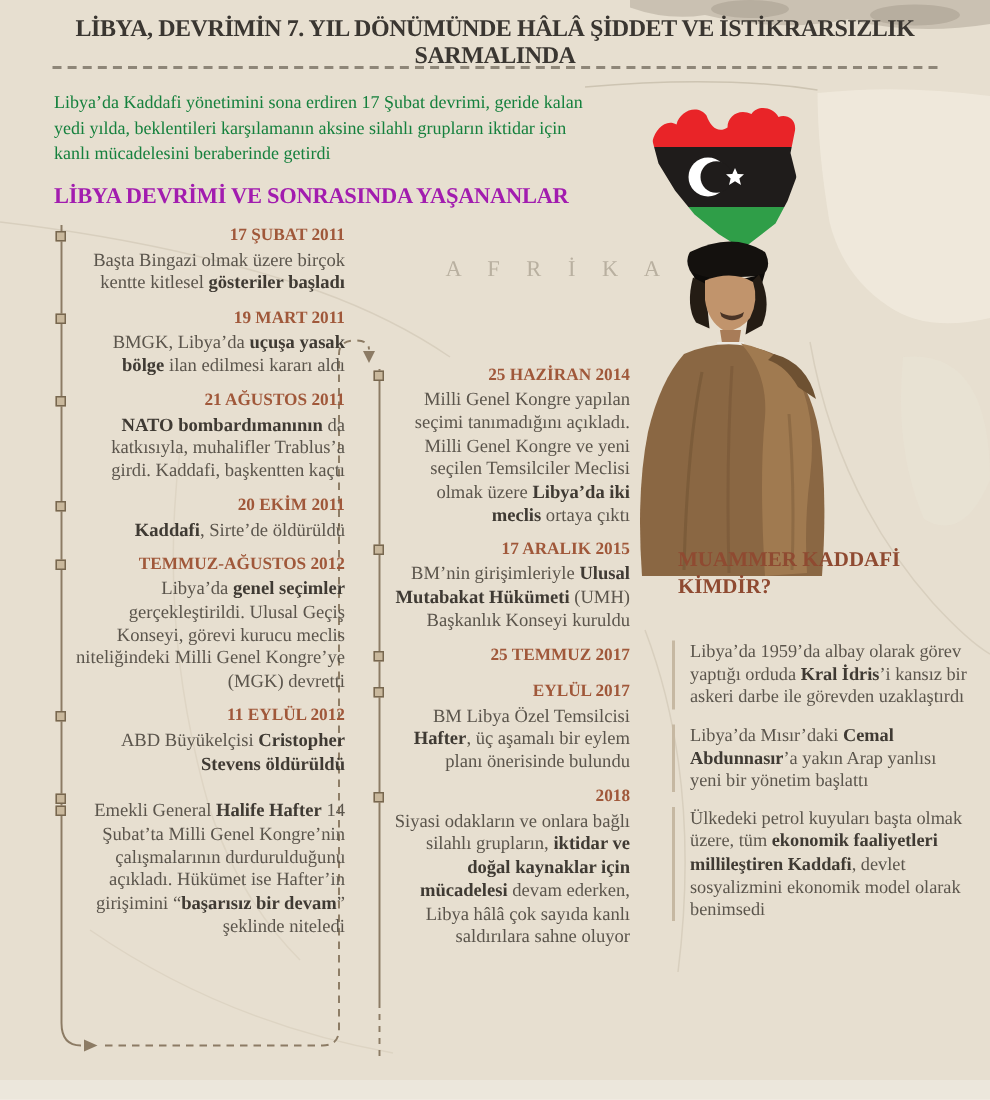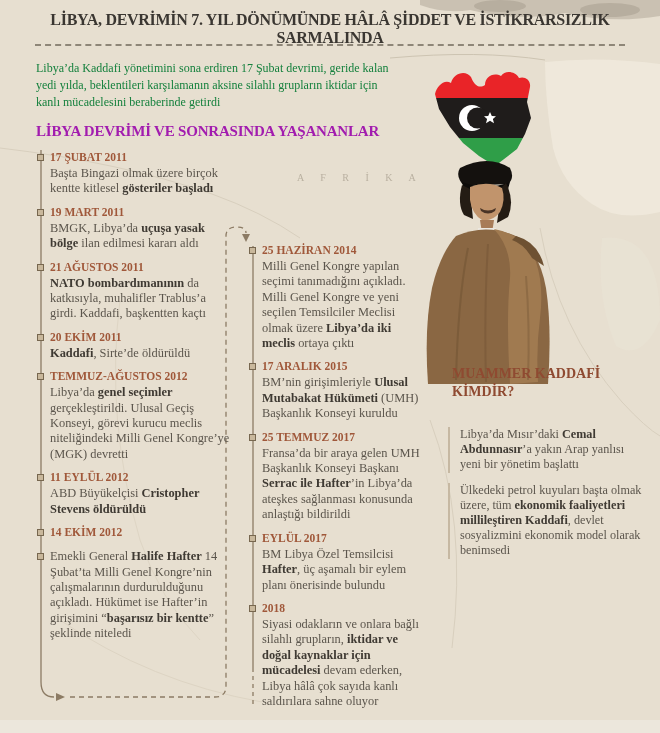--- a/index.html
+++ b/index.html
@@ -25,28 +25,28 @@
   .intro{
     position:absolute;top:60px;left:36px;width:358px;
     font-size:12px;line-height:17px;color:#15803d;
   }
   .section-heading{
     position:absolute;top:123px;left:36px;width:380px;
     font-size:15px;font-weight:bold;color:#a21caf;letter-spacing:-0.2px;
   }
   .afrika-label{
     position:absolute;top:172px;left:297px;
-    font-size:10px;letter-spacing:7px;color:#b9b0a0;
+    font-size:15px;letter-spacing:7px;color:#b9b0a0;
   }
 
   .timeline-col{position:absolute;display:flex;flex-direction:column;}
   .col-left{left:50px;top:150px;width:180px;gap:8px;}
   .col-mid{left:262px;top:243px;width:158px;gap:8px;}
 
-  .event{position:relative;}
+  .event{position:relative;text-align:right;}
   .event::before{
     content:"";position:absolute;left:-13px;top:4px;width:5px;height:5px;
     background:#c9b89c;border:1px solid #77674f;
   }
   .event-date{font-size:11.5px;line-height:14px;font-weight:bold;color:#a0583a;margin-bottom:2px;}
   .event-text{font-size:12.4px;line-height:15.4px;color:#5b554c;}
   .b{font-weight:bold;color:#3f3a33;}
 
   .kimdir-heading{
     position:absolute;top:365px;left:452px;width:160px;
@@ -156,52 +156,51 @@
         </div>
         <div class="event">
           <div class="event-date">TEMMUZ-AĞUSTOS 2012</div>
           <div class="event-text"><span>Libya’da </span><span class="b">genel seçimler</span><span> gerçekleştirildi. Ulusal Geçiş Konseyi, görevi kurucu meclis niteliğindeki Milli Genel Kongre’ye (MGK) devretti</span></div>
         </div>
         <div class="event">
           <div class="event-date">11 EYLÜL 2012</div>
           <div class="event-text"><span>ABD Büyükelçisi </span><span class="b">Cristopher Stevens öldürüldü</span></div>
         </div>
         <div class="event">
-          <div class="event-date">14 EKİM 2012</div>
-        </div>
-        <div class="event">
-          <div class="event-text"><span>Emekli General </span><span class="b">Halife Hafter</span><span> 14 Şubat’ta Milli Genel Kongre’nin çalışmalarının durdurulduğunu açıkladı. Hükümet ise Hafter’in girişimini “</span><span class="b">başarısız bir kentte</span><span>” şeklinde niteledi</span></div>
+        </div>
+        <div class="event">
+          <div class="event-text"><span>Emekli General </span><span class="b">Halife Hafter</span><span> 14 Şubat’ta Milli Genel Kongre’nin çalışmalarının durdurulduğunu açıkladı. Hükümet ise Hafter’in girişimini “</span><span class="b">başarısız bir devam</span><span>” şeklinde niteledi</span></div>
         </div>
       </div>
 
     <div class="timeline-col col-mid">
         <div class="event">
           <div class="event-date">25 HAZİRAN 2014</div>
           <div class="event-text"><span>Milli Genel Kongre yapılan seçimi tanımadığını açıkladı. Milli Genel Kongre ve yeni seçilen Temsilciler Meclisi olmak üzere </span><span class="b">Libya’da iki meclis</span><span> ortaya çıktı</span></div>
         </div>
         <div class="event">
           <div class="event-date">17 ARALIK 2015</div>
           <div class="event-text"><span>BM’nin girişimleriyle </span><span class="b">Ulusal Mutabakat Hükümeti</span><span> (UMH) Başkanlık Konseyi kuruldu</span></div>
         </div>
         <div class="event">
           <div class="event-date">25 TEMMUZ 2017</div>
-          <div class="event-text"><span>Fransa’da bir araya gelen UMH Başkanlık Konseyi Başkanı </span><span class="b">Serrac ile Hafter</span><span>’in Libya’da ateşkes sağlanması konusunda anlaştığı bildirildi</span></div>
         </div>
         <div class="event">
           <div class="event-date">EYLÜL 2017</div>
           <div class="event-text"><span>BM Libya Özel Temsilcisi </span><span class="b">Hafter</span><span>, üç aşamalı bir eylem planı önerisinde bulundu</span></div>
         </div>
         <div class="event">
           <div class="event-date">2018</div>
           <div class="event-text"><span>Siyasi odakların ve onlara bağlı silahlı grupların, </span><span class="b">iktidar ve doğal kaynaklar için mücadelesi</span><span> devam ederken, Libya hâlâ çok sayıda kanlı saldırılara sahne oluyor</span></div>
         </div>
       </div>
 
     <div class="kimdir-heading">MUAMMER KADDAFİ KİMDİR?</div>
     <div class="kaddafi-col">
+        <div class="kaddafi-para"><span>Libya’da 1959’da albay olarak görev yaptığı orduda </span><span class="b">Kral İdris</span><span>’i kansız bir askeri darbe ile görevden uzaklaştırdı</span></div>
         <div class="kaddafi-para"><span>Libya’da Mısır’daki </span><span class="b">Cemal Abdunnasır</span><span>’a yakın Arap yanlısı yeni bir yönetim başlattı</span></div>
         <div class="kaddafi-para"><span>Ülkedeki petrol kuyuları başta olmak üzere, tüm </span><span class="b">ekonomik faaliyetleri millileştiren Kaddafi</span><span>, devlet sosyalizmini ekonomik model olarak benimsedi</span></div>
       </div>
 
   </div>
 
   <div class="footer-strip"></div>
 </div>
 
 </body></html>

